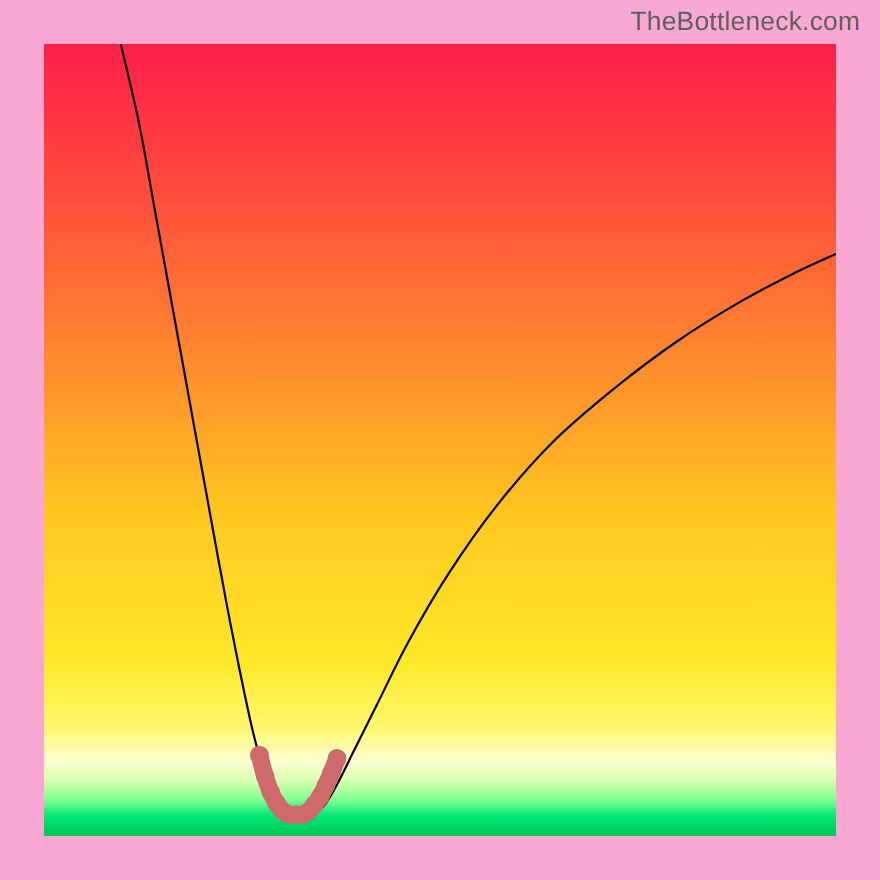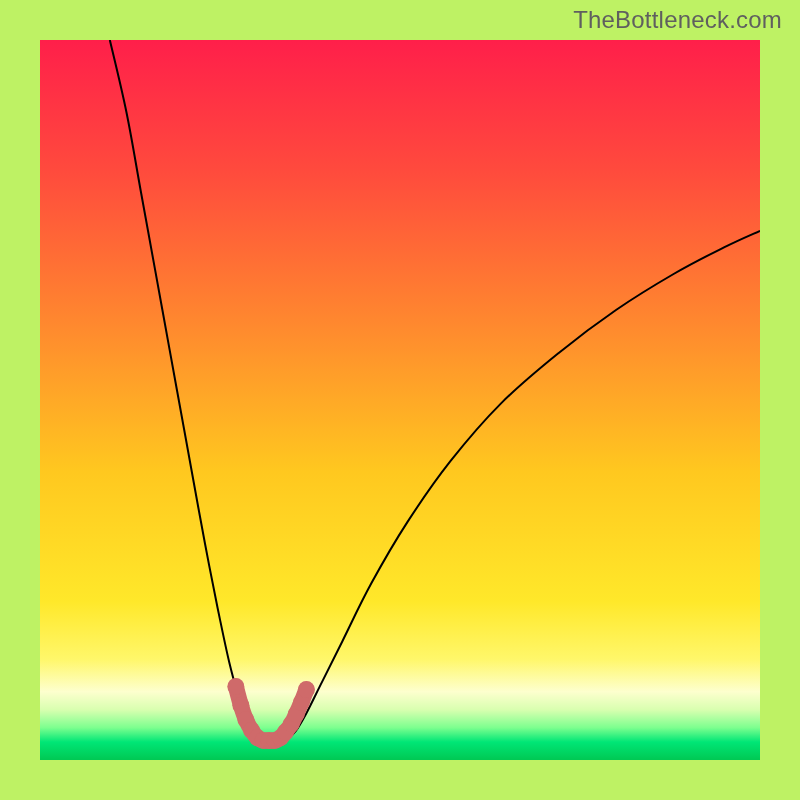--- a/index.html
+++ b/index.html
@@ -8,21 +8,21 @@
     width: 800px;
     height: 800px;
     background: #000;
     overflow: hidden;
     font-family: Arial, Helvetica, sans-serif;
   }
   .frame {
     position: absolute;
     left: 0; top: 0;
     width: 800px; height: 800px;
-    background: #bef264;
+    background: #f9a8d4;
   }
   .plot {
     position: absolute;
     left: 40px;
     top: 40px;
     width: 720px;
     height: 720px;
     overflow: hidden;
   }
   .gradient {

